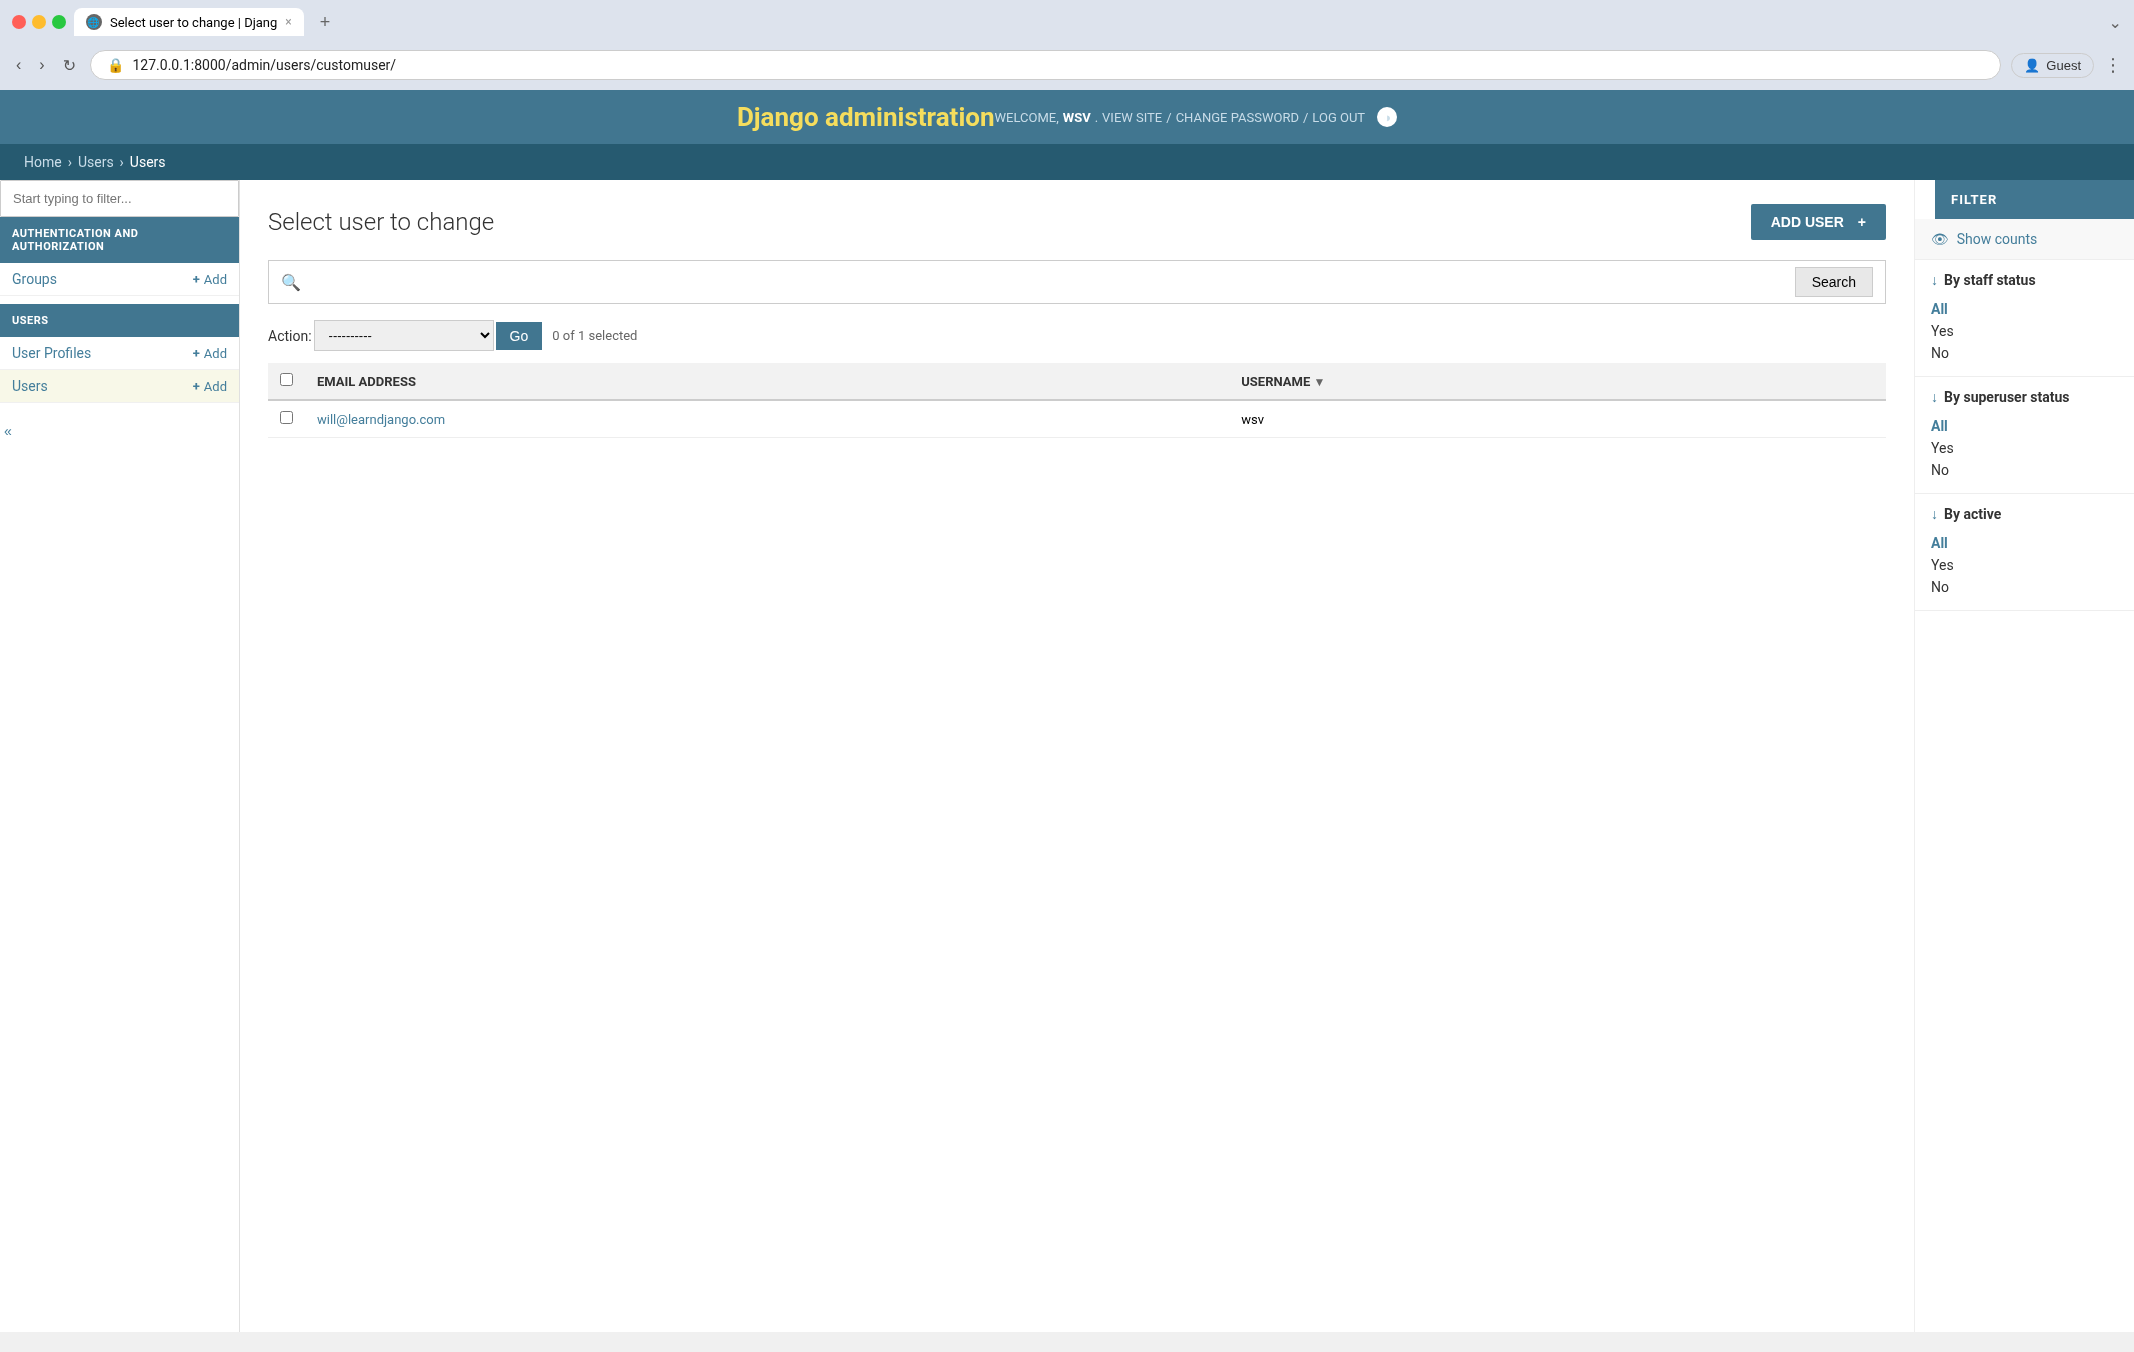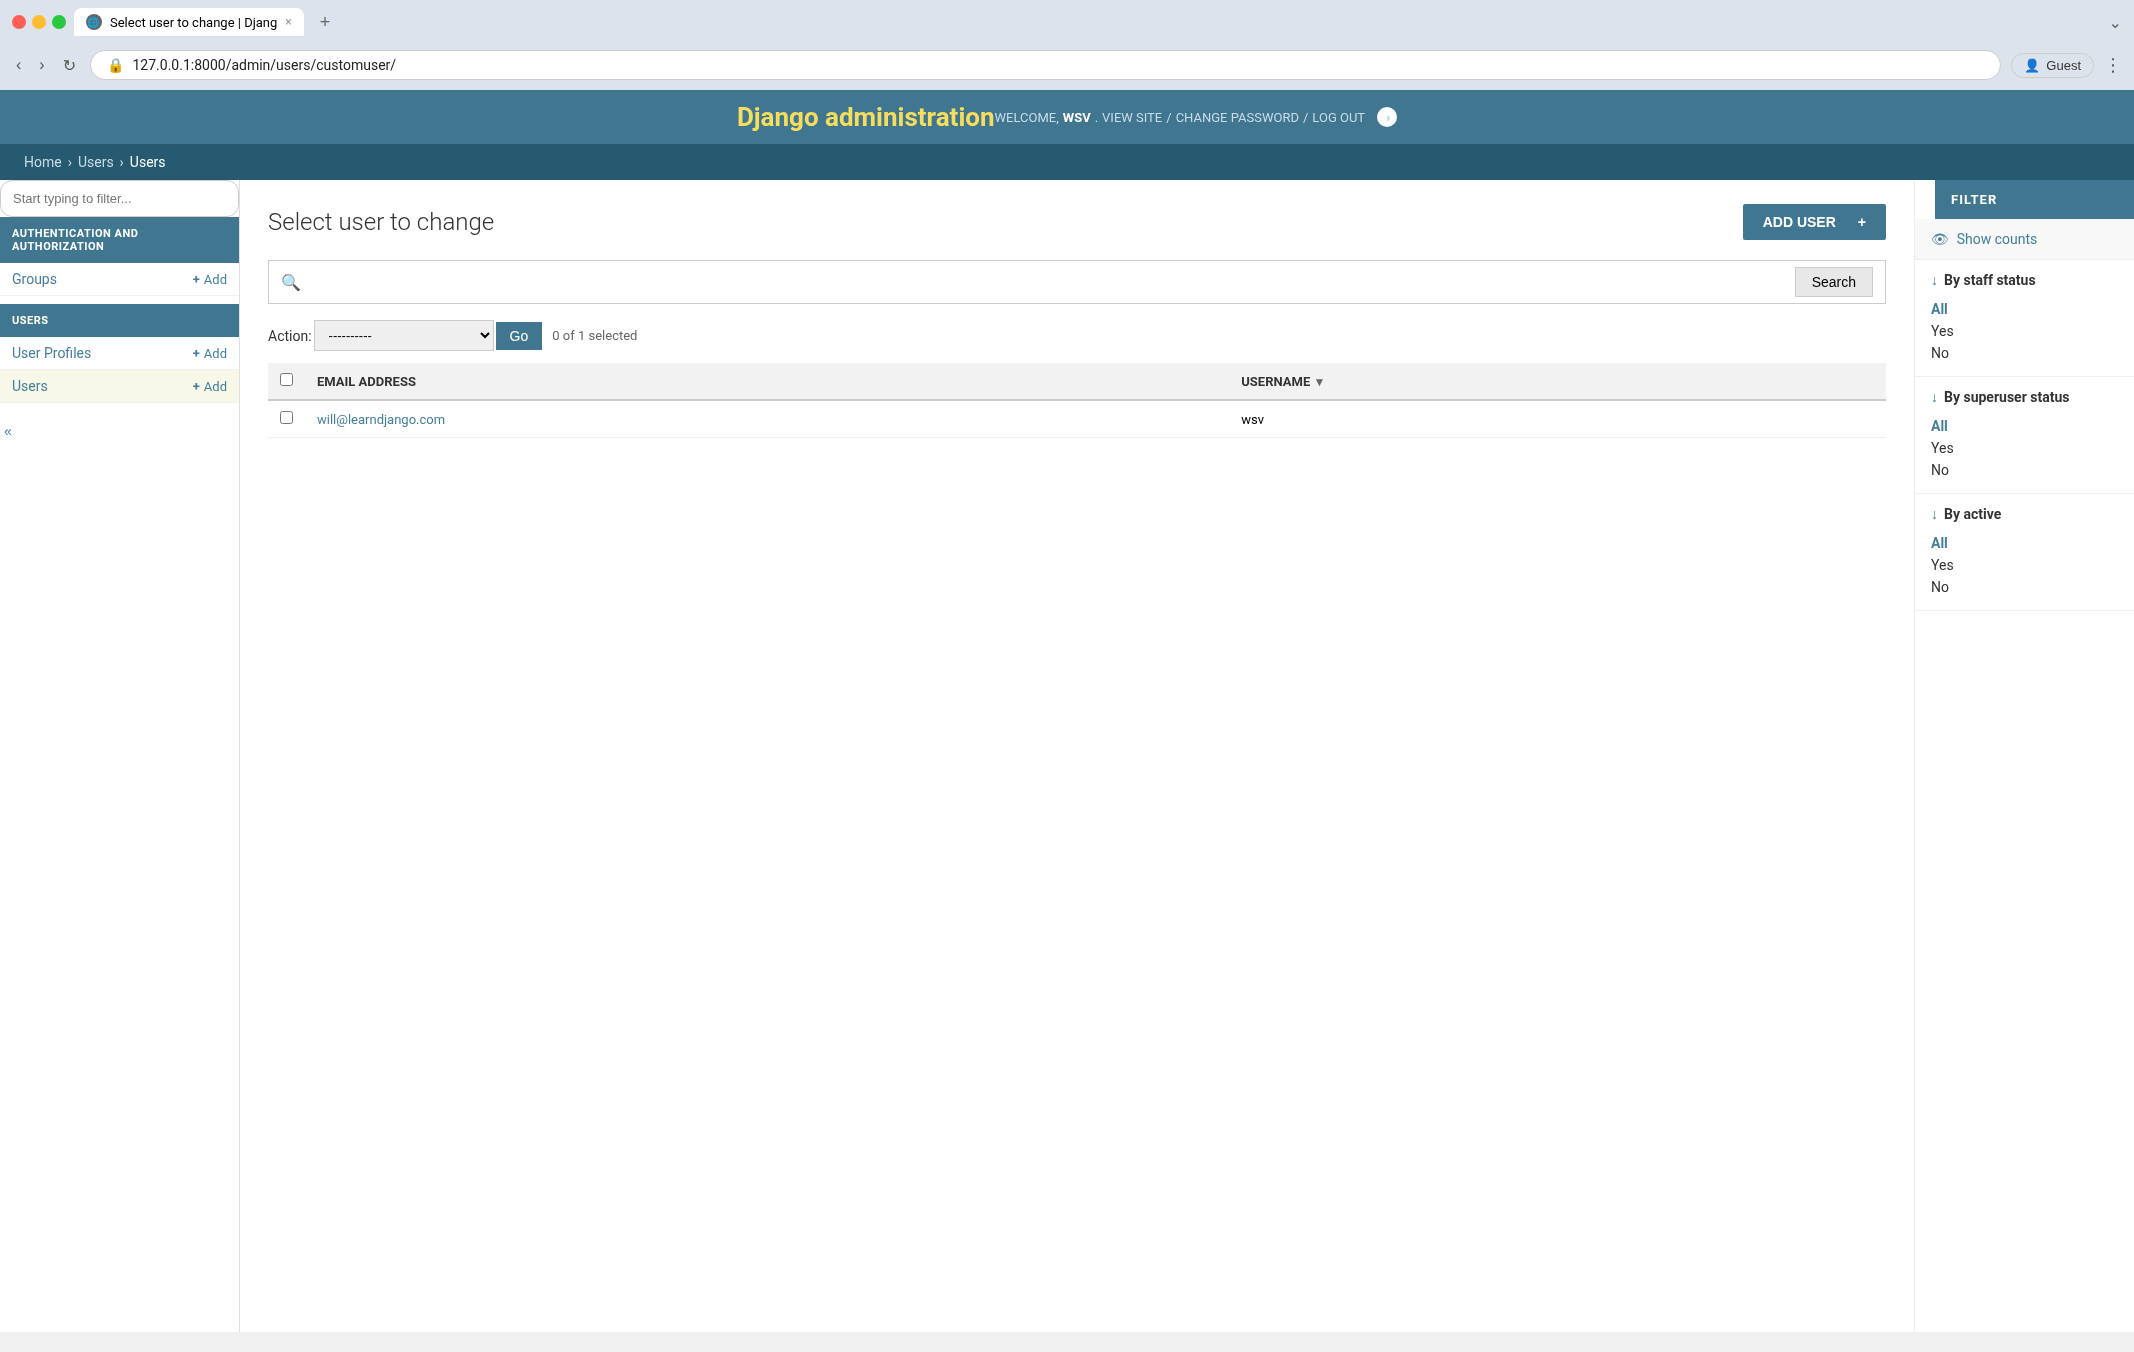--- a/index.html
+++ b/index.html
@@ -40,35 +40,35 @@
     .breadcrumb { color: #c8dce8; font-size: 14px; display: flex; gap: 6px; align-items: center; }
     .breadcrumb a { color: #c8dce8; text-decoration: none; }
     .breadcrumb .sep { color: #c8dce8; }
     .breadcrumb .current { color: white; }
 
     
     .main-layout { display: flex; background: white; min-height: calc(100vh - 200px); }
 
     
     .sidebar { width: 240px; background: white; border-right: 1px solid #e0e0e0; padding: 0; flex-shrink: 0; }
-    .sidebar-filter-input { width: 100%; padding: 10px 12px; border: 1px solid #ccc; border-radius: 12px; font-size: 13px; color: #999; outline: none; }
+    .sidebar-filter-input { width: 100%; padding: 10px 12px; border: 1px solid #ccc; border-radius: 1px; font-size: 13px; color: #999; outline: none; }
     .sidebar-section-header { background: #417690; color: white; font-size: 11px; font-weight: bold; letter-spacing: 0.5px; padding: 10px 12px; text-transform: uppercase; }
     .sidebar-item { display: flex; align-items: center; justify-content: space-between; padding: 8px 12px; border-bottom: 1px solid #f0f0f0; }
     .sidebar-item a.item-link { color: #447e9b; text-decoration: none; font-size: 14px; }
     .sidebar-item a.add-link { color: #447e9b; text-decoration: none; font-size: 13px; display: flex; align-items: center; gap: 4px; }
     .sidebar-item a.add-link:before { content: "+"; font-weight: bold; color: #447e9b; }
     .sidebar-section-users { background: #417690; color: white; font-size: 11px; font-weight: bold; letter-spacing: 0.5px; padding: 10px 12px; text-transform: uppercase; margin-top: 8px; }
     .sidebar-item.active { background: #f8f8e8; }
     .collapse-btn { background: none; border: none; color: #447e9b; cursor: pointer; font-size: 14px; padding: 4px; }
 
     
     .content { flex: 1; padding: 24px 28px; background: white; }
     .content-header { display: flex; align-items: center; justify-content: space-between; margin-bottom: 20px; }
     .page-title { font-size: 24px; font-weight: 300; color: #333; }
-    .add-user-btn { background: #417690; color: white; border: none; padding: 10px 20px; font-size: 14px; font-weight: bold; cursor: pointer; display: flex; align-items: center; gap: 22px; border-radius: 2px; }
+    .add-user-btn { background: #417690; color: white; border: none; padding: 10px 20px; font-size: 14px; font-weight: bold; cursor: pointer; display: flex; align-items: center; gap: 14px; border-radius: 2px; }
 
     
     .search-bar { display: flex; align-items: center; gap: 0; margin-bottom: 16px; border: 1px solid #ccc; background: white; padding: 6px 12px; width: 100%; }
     .search-icon { color: #666; font-size: 16px; margin-right: 8px; }
     .search-input { border: none; outline: none; flex: 1; font-size: 14px; padding: 4px; }
     .search-btn { background: #e8e8e8; border: 1px solid #ccc; padding: 6px 16px; cursor: pointer; font-size: 14px; margin-left: 8px; }
 
     
     .action-bar { display: flex; align-items: center; gap: 2px; margin-bottom: 12px; }
     .action-label { font-size: 14px; color: #333; }

